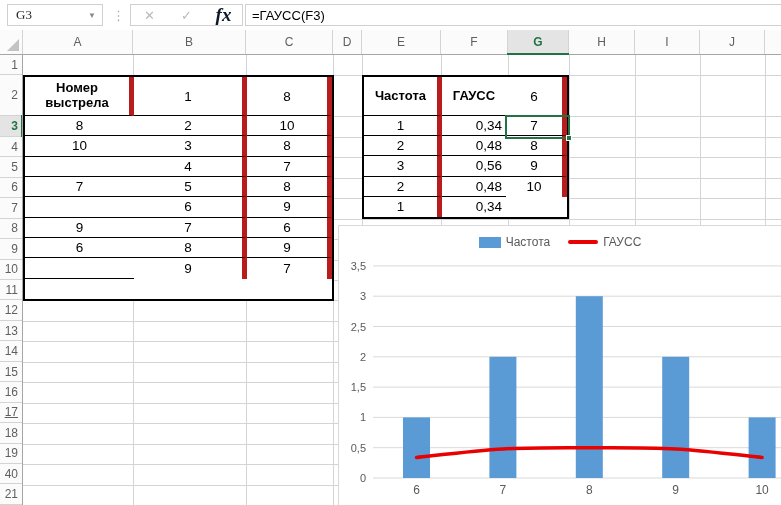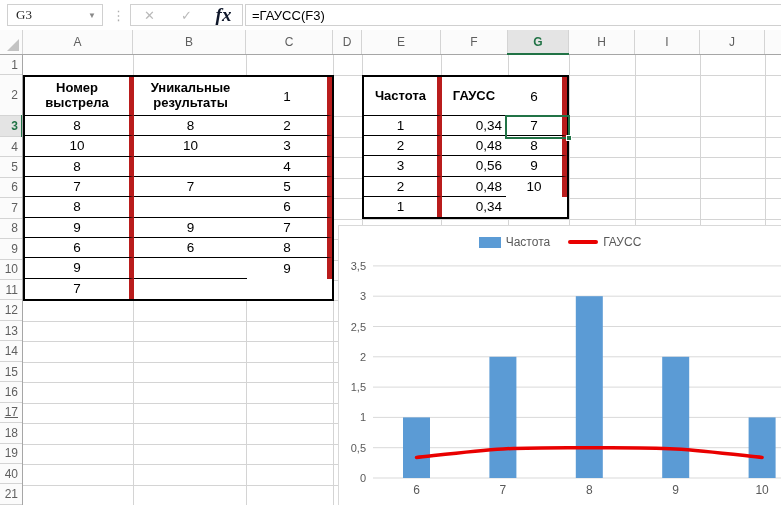--- a/index.html
+++ b/index.html
@@ -164,21 +164,20 @@
       <div class="gl-h" style="top: 368.15px; background: rgb(212, 212, 212);"></div>
       <div class="gl-h" style="top: 388.6px; background: rgb(212, 212, 212);"></div>
       <div class="gl-h" style="top: 409.05px; background: rgb(212, 212, 212);"></div>
       <div class="gl-h" style="top: 429.5px; background: rgb(212, 212, 212);"></div>
       <div class="gl-h" style="top: 449.95px; background: rgb(212, 212, 212);"></div>
     </div>
 
   <div id="grid-layer">
     <div id="table1" class="xl-table" style="left: 23px; top: 75px; width: 311px; height: 226px; grid-template-columns: 109px 113px 85px; grid-template-rows: 39px 20.33px 20.33px 20.33px 20.33px 20.33px 20.33px 20.33px 20.33px 20.33px;">
         <div class="xl-cell hdr">Номер выстрела</div>
-        <div class="xl-cell hdr last-col">Уникальные результаты</div>
         <div class="xl-cell">1</div>
         <div class="xl-cell">8</div>
         <div class="xl-cell last-col">8</div>
         <div class="xl-cell">2</div>
         <div class="xl-cell">10</div>
         <div class="xl-cell last-col">10</div>
         <div class="xl-cell">3</div>
         <div class="xl-cell">8</div>
         <div class="xl-cell last-col"></div>
         <div class="xl-cell">4</div>

